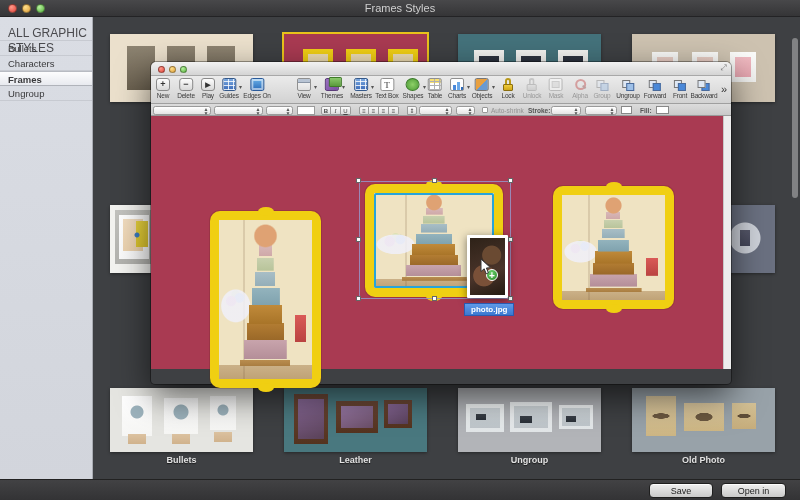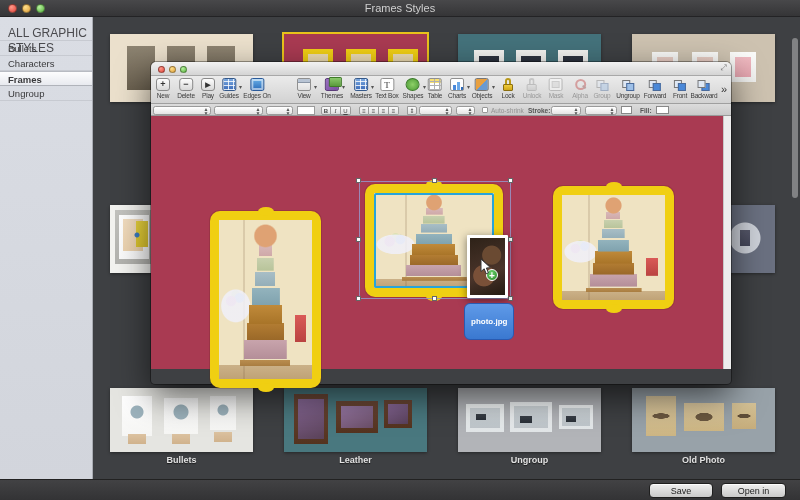--- a/index.html
+++ b/index.html
@@ -224,21 +224,21 @@
 
   .dragphoto { position:absolute; width:41px; height:63px; background:
     radial-gradient(circle at 62% 30%, #6a4a32 0 20%, transparent 22%),
     radial-gradient(circle at 40% 66%, #7a5038 0 24%, transparent 26%),
     linear-gradient(160deg,#2e2218,#4a342a 60%,#241a12);
     border:3px solid #fff; box-shadow:0 2px 8px rgba(0,0,0,.5); border-radius:1px; cursor:grabbing; }
   .plusbadge { position:absolute; width:12px; height:12px; border-radius:50%;
     background:radial-gradient(circle at 40% 30%, #6ad06a, #2a8a2a); border:1px solid #fff;
     color:#fff; font-size:10px; line-height:11px; text-align:center; font-weight:bold; }
   .dragpill { position:absolute; background:linear-gradient(#5f9ae8,#3a78d0); border:1px solid #2a5ab0;
-    border-radius:6px; color:#fff; font-size:8px; font-weight:bold; padding:13px 6px; white-space:nowrap; }
+    border-radius:0; color:#fff; font-size:8px; font-weight:bold; padding:1px 6px; white-space:nowrap; }
   .cursor { position:absolute; z-index:30; }
 </style>
 </head>
 <body>
 
 <div class="thumb art-sepia" style="left:110px; top:34px;"></div>
 <div class="thumb art-cartoon selrow" style="left:284px; top:34px;"></div>
 <div class="thumb art-gallery" style="left:458px; top:34px;"></div>
 <div class="thumb art-classic" style="left:632px; top:34px;"></div>
 

